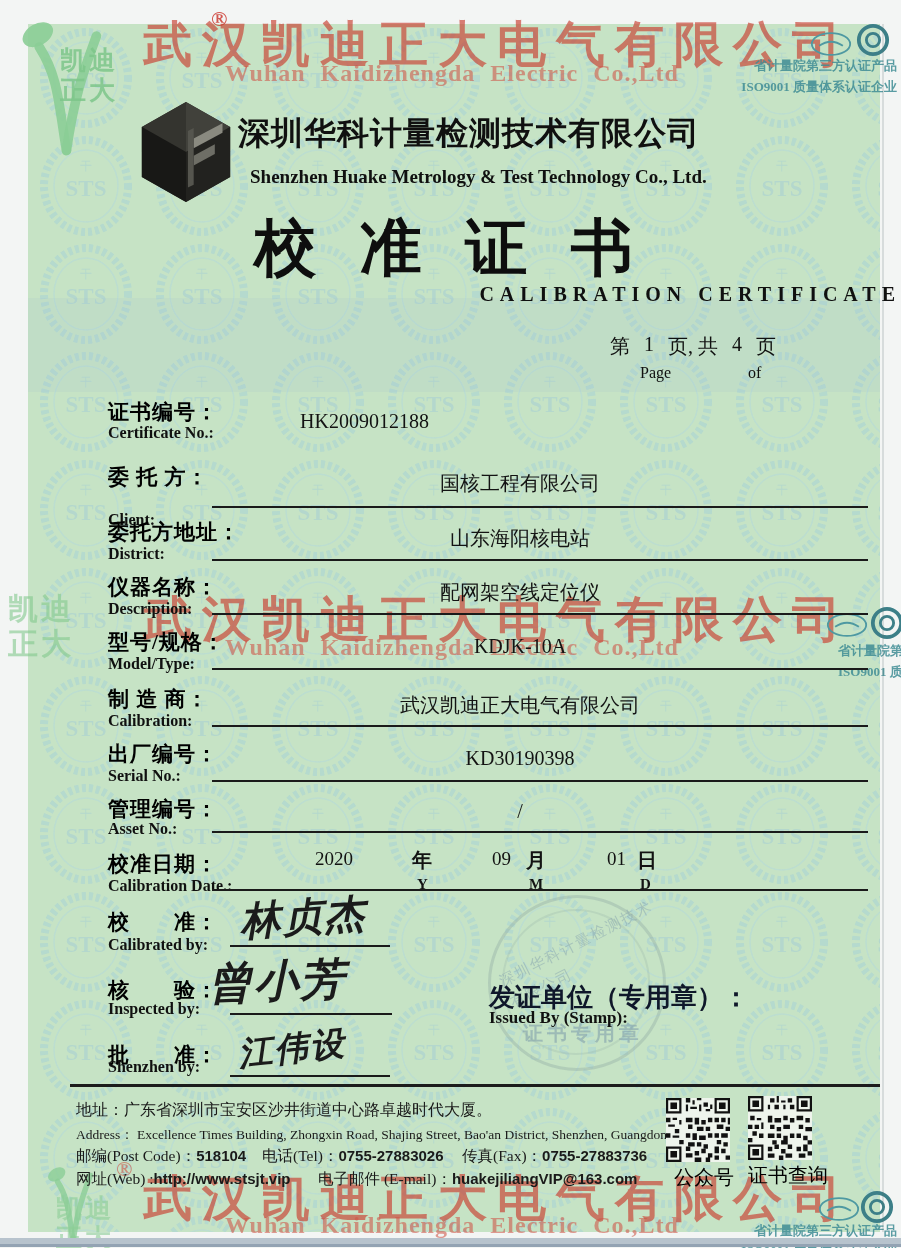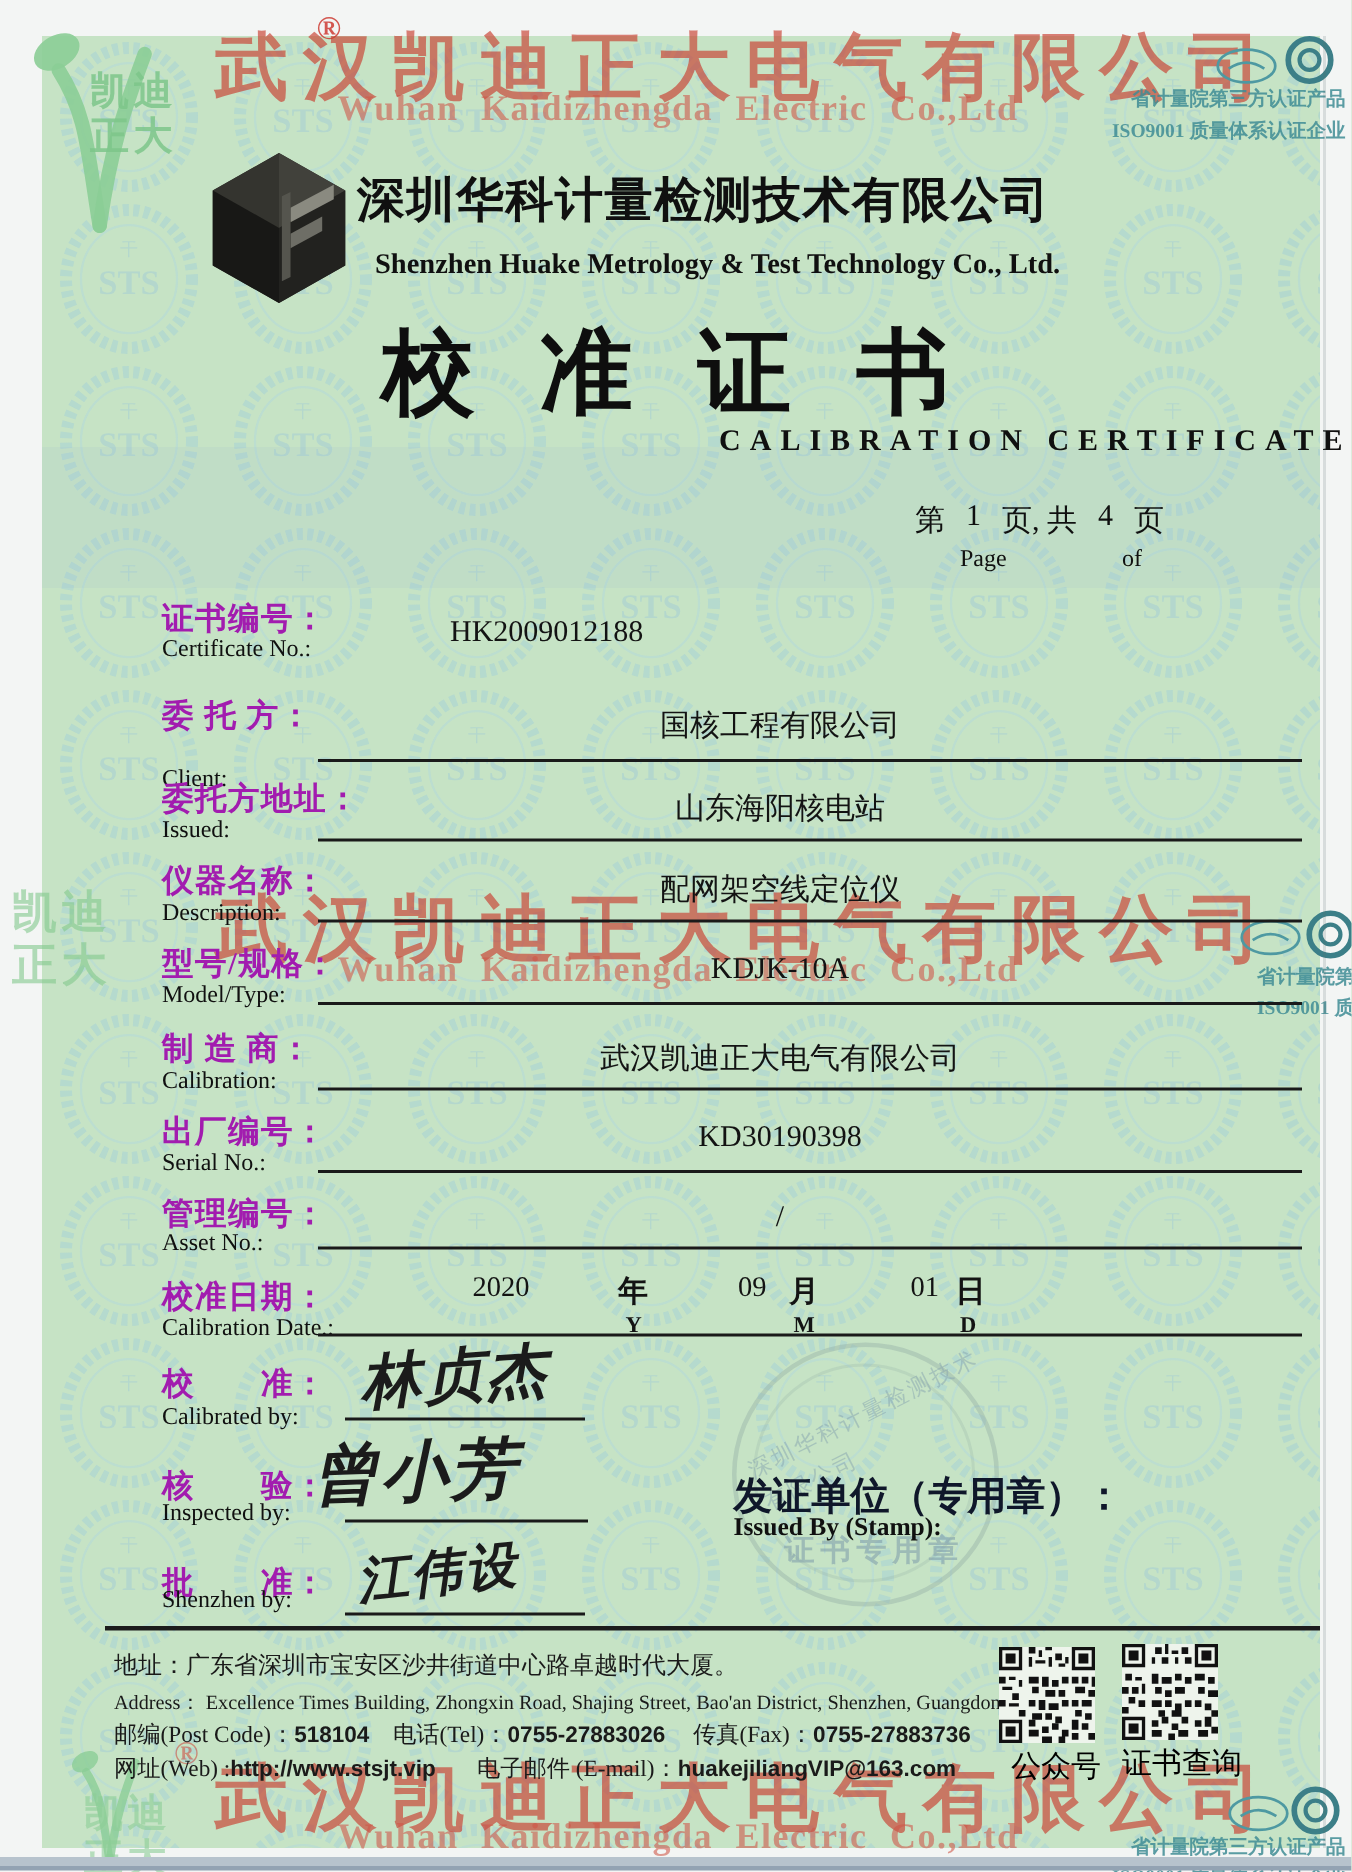--- a/index.html
+++ b/index.html
@@ -24,22 +24,22 @@
   .certline{position:absolute;z-index:2;font-size:13px;font-weight:700;color:rgba(62,140,148,.85);white-space:nowrap}
   .certline.r{text-align:right}
   
   .issuer-cn{position:absolute;left:238px;top:112px;z-index:3;font-size:32px;font-weight:700;letter-spacing:1px;color:#101010;white-space:nowrap}
   .issuer-en{position:absolute;left:250px;top:166px;z-index:3;font-size:19px;font-weight:700;color:#101010;white-space:nowrap}
   .title-cn{position:absolute;left:0;top:206px;width:901px;z-index:3;text-align:center;font-size:62px;font-weight:700;letter-spacing:14px;color:#0e0e0e}
   .title-en{position:absolute;left:0;top:283px;width:901px;z-index:3;text-align:right;font-size:20px;font-weight:700;letter-spacing:6px;color:#101010}
   .pgn{position:absolute;left:610px;top:333px;z-index:3;display:inline-flex;gap:14px;font-size:20px;color:#101010}
   .pgn-en{position:absolute;z-index:3;font-size:16px;color:#101010}
   
-  .lbl-cn{position:absolute;left:108px;z-index:3;font-size:21px;font-weight:700;color:#a21caf;letter-spacing:1px;white-space:nowrap}
-  .lbl-en{position:absolute;left:108px;z-index:3;font-size:16px;font-weight:400;color:#101010;white-space:nowrap}
+  .lbl-cn{position:absolute;left:108px;z-index:3;font-size:21px;font-weight:700;color:#000000;letter-spacing:1px;white-space:nowrap}
+  .lbl-en{position:absolute;left:108px;z-index:3;font-size:16px;font-weight:700;color:#101010;white-space:nowrap}
   .val{position:absolute;z-index:3;font-size:20px;color:#131313;white-space:nowrap}
   .val.center{left:220px;width:600px;text-align:center}
   .hline{position:absolute;left:212px;width:656px;height:2px;background:#1a1a1a;z-index:3}
   .dpart-cn{position:absolute;z-index:3;font-size:20px;font-weight:700;color:#131313}
   .dpart-num{position:absolute;z-index:3;font-size:19px;color:#131313}
   .dpart-en{position:absolute;z-index:3;font-size:15px;font-weight:700;color:#131313}
   
   .sig{position:absolute;z-index:3;font-family:"DejaVu Sans",sans-serif;font-style:italic;font-weight:600;color:#1b1b1b;letter-spacing:2px;white-space:nowrap}
   .sigline{position:absolute;left:230px;width:160px;height:2px;background:#1a1a1a;z-index:3}
   .stamp-cn{position:absolute;left:489px;top:980px;z-index:3;font-size:26px;font-weight:700;color:#0f172a;white-space:nowrap}
@@ -132,21 +132,21 @@
 <div class="lbl-cn" style="top:398px">证书编号：</div>
 <div class="lbl-en" style="top:424px">Certificate No.:</div>
 <div class="val" style="left:300px;top:410px">HK2009012188</div>
 
 <div class="lbl-cn" style="top:463px">委 托 方：</div>
 <div class="lbl-en" style="top:511px">Client:</div>
 <div class="val center" style="top:470px">国核工程有限公司</div>
 <div class="hline" style="top:506px"></div>
 
 <div class="lbl-cn" style="top:518px">委托方地址：</div>
-<div class="lbl-en" style="top:545px">Issued:</div>
+<div class="lbl-en" style="top:545px">District:</div>
 <div class="val center" style="top:525px">山东海阳核电站</div>
 <div class="hline" style="top:559px"></div>
 
 <div class="lbl-cn" style="top:573px">仪器名称：</div>
 <div class="lbl-en" style="top:600px">Description:</div>
 <div class="val center" style="top:579px">配网架空线定位仪</div>
 <div class="hline" style="top:613px"></div>
 
 <div class="lbl-cn" style="top:628px">型号/规格：</div>
 <div class="lbl-en" style="top:655px">Model/Type:</div>

